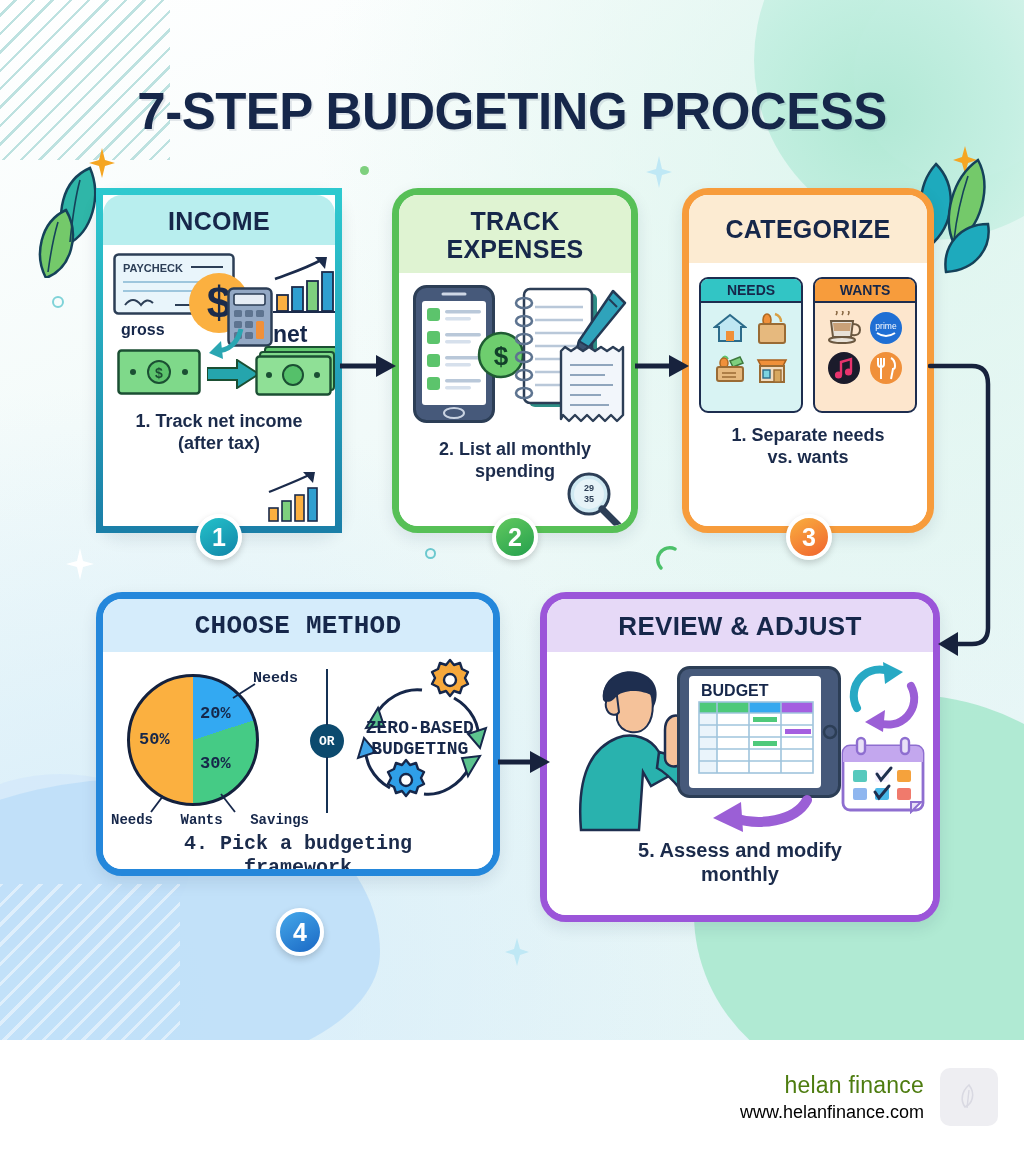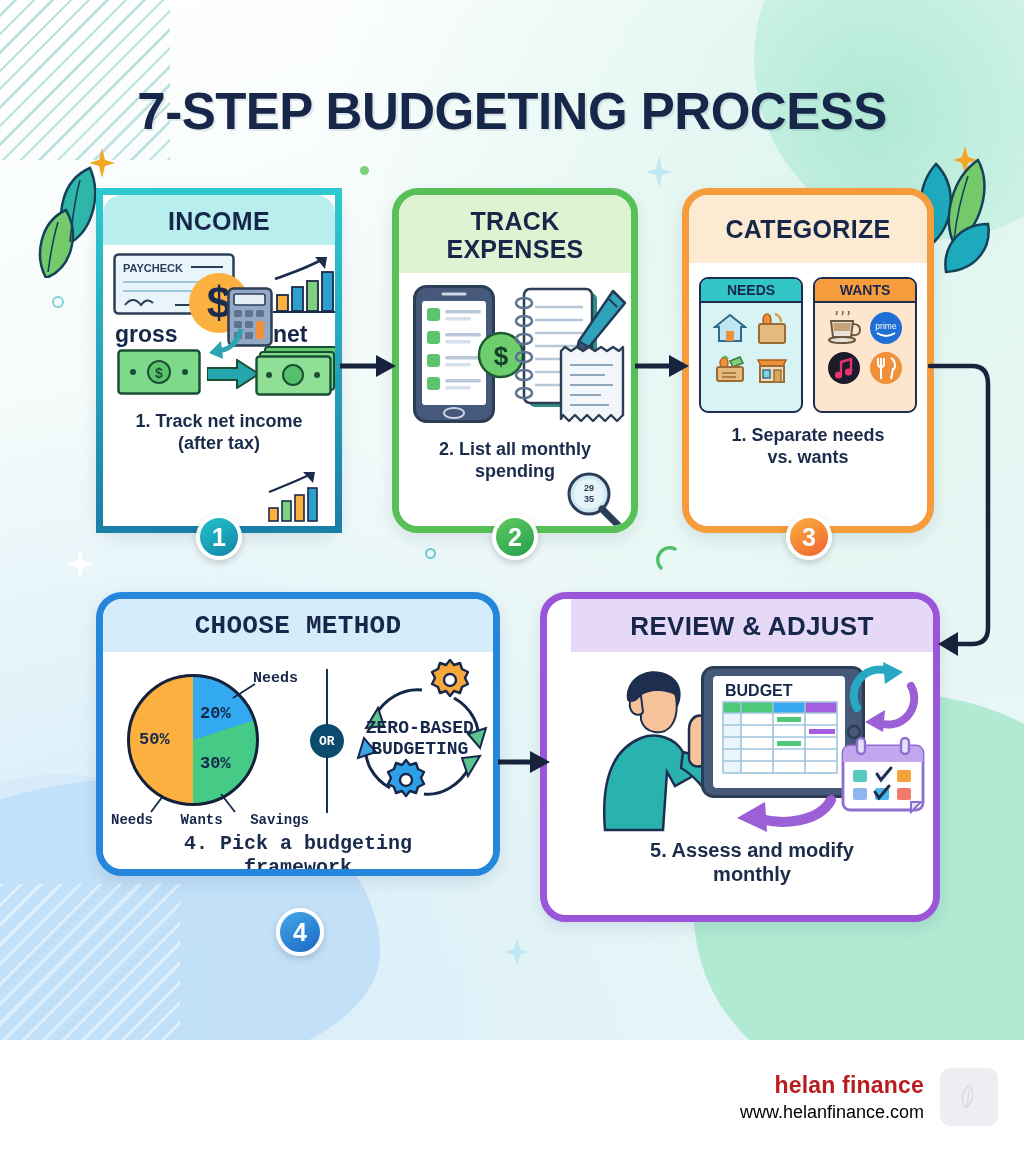--- a/index.html
+++ b/index.html
@@ -67,21 +67,21 @@
   .sparkle { position: absolute; }
   
   .footer-band {
     position: absolute; left: 0; bottom: 0; width: 1024px; height: 114px;
     background: #ffffff;
     display: flex; align-items: center; justify-content: flex-end;
     padding-right: 26px; gap: 16px;
   }
   .footer-text { text-align: right; }
   .brand-name {
-    font-size: 23px; font-weight: bold; color: #b91c1c; letter-spacing: .2px;
+    font-size: 23px; font-weight: normal; color: #4d7c0f; letter-spacing: .2px;
   }
   .brand-url { font-size: 18px; color: #000000; margin-top: 3px; }
   .brand-logo {
     width: 58px; height: 58px; border-radius: 10px; background: #eeeef2;
     display: flex; align-items: center; justify-content: center;
   }
   
   .title {
     position: absolute; top: 82px; left: 0; width: 1024px;
     text-align: center; font-size: 51px; font-weight: bold;
@@ -132,21 +132,21 @@
   #card5 { left: 540px; top: 592px; width: 400px; height: 330px; border-color: #9b5fd6; }
   #card1 .card-head { background: #b8eeee; font-size: 25px; }
   #card2 .card-head { background: #dff3d2; font-size: 25px; }
   #card3 .card-head { background: #fcebd2; font-size: 25px; }
   #card4 .card-head { background: #d5ecfb; font-size: 26px; }
   #card5 .card-head { background: #e6d9f7; font-size: 26px; }
   #card1 { border-image: linear-gradient(180deg,#2ec9cf,#1b7fa8) 1; border-radius: 26px; border-color:#20b3bb;}
   #card2 { border-color:#57c057; }
   #card3 { border-color:#f79c3c; }
   #card4 { border-color:#2487db; }
-  #card5 { border-color:#9b55d9;padding-left:24px; }
+  #card5 { border-color:#9b55d9; }
   .b1 { background: linear-gradient(150deg,#24c2ca,#1285a8); }
   .b2 { background: linear-gradient(150deg,#62c95f,#24a04d); }
   .b3 { background: linear-gradient(150deg,#f9b040,#f0632e); }
   .b4 { background: linear-gradient(150deg,#45a8ea,#1a68c4); }
   
   .arrow-h { position: absolute; z-index: 4; }
   .wrap-conn { position: absolute; z-index: 4; }
   
   .ill { position: relative; }
   .cap-lbl {
@@ -288,21 +288,21 @@
         <svg style="position:absolute; left:168px; top:10px;" width="72" height="62" viewBox="0 0 72 62">
           <path d="M4 24 C20 18 34 14 52 4" stroke="#1b2b4b" stroke-width="2.6" fill="none"></path>
           <path d="M44 2 L56 2 L54 14 Z" fill="#1b2b4b"></path>
           <rect x="6" y="40" width="11" height="16" fill="#fbb040" stroke="#1b2b4b" stroke-width="1.8"></rect>
           <rect x="21" y="32" width="11" height="24" fill="#2f9fd0" stroke="#1b2b4b" stroke-width="1.8"></rect>
           <rect x="36" y="26" width="11" height="30" fill="#7ed07e" stroke="#1b2b4b" stroke-width="1.8"></rect>
           <rect x="51" y="17" width="11" height="39" fill="#2f9fd0" stroke="#1b2b4b" stroke-width="1.8"></rect>
           <line x1="2" y1="57" x2="68" y2="57" stroke="#1b2b4b" stroke-width="2"></line>
         </svg>
 
-        <div class="cap-lbl" style="position:absolute; left:12px; top:76px; font-size:23px;">gross</div>
+        <div class="cap-lbl" style="position:absolute; left:18px; top:76px; font-size:16px;">gross</div>
         <div class="cap-lbl" style="position:absolute; left:170px; top:76px; font-size:23px;">net</div>
 
         <svg style="position:absolute; left:104px; top:80px;" width="40" height="36" viewBox="0 0 40 36">
           <path d="M34 4 C30 20 20 26 8 26" stroke="#2aa6b2" stroke-width="5" fill="none"></path>
           <path d="M14 16 L2 28 L16 34 Z" fill="#2aa6b2"></path>
         </svg>
 
         <svg style="position:absolute; left:14px; top:104px;" width="84" height="46" viewBox="0 0 84 46">
           <rect x="1.5" y="1.5" width="81" height="43" rx="3" fill="#7fd98a" stroke="#1b4f33" stroke-width="2.5"></rect>
           <circle cx="42" cy="23" r="11" fill="#5cc46c" stroke="#1b4f33" stroke-width="2"></circle>

